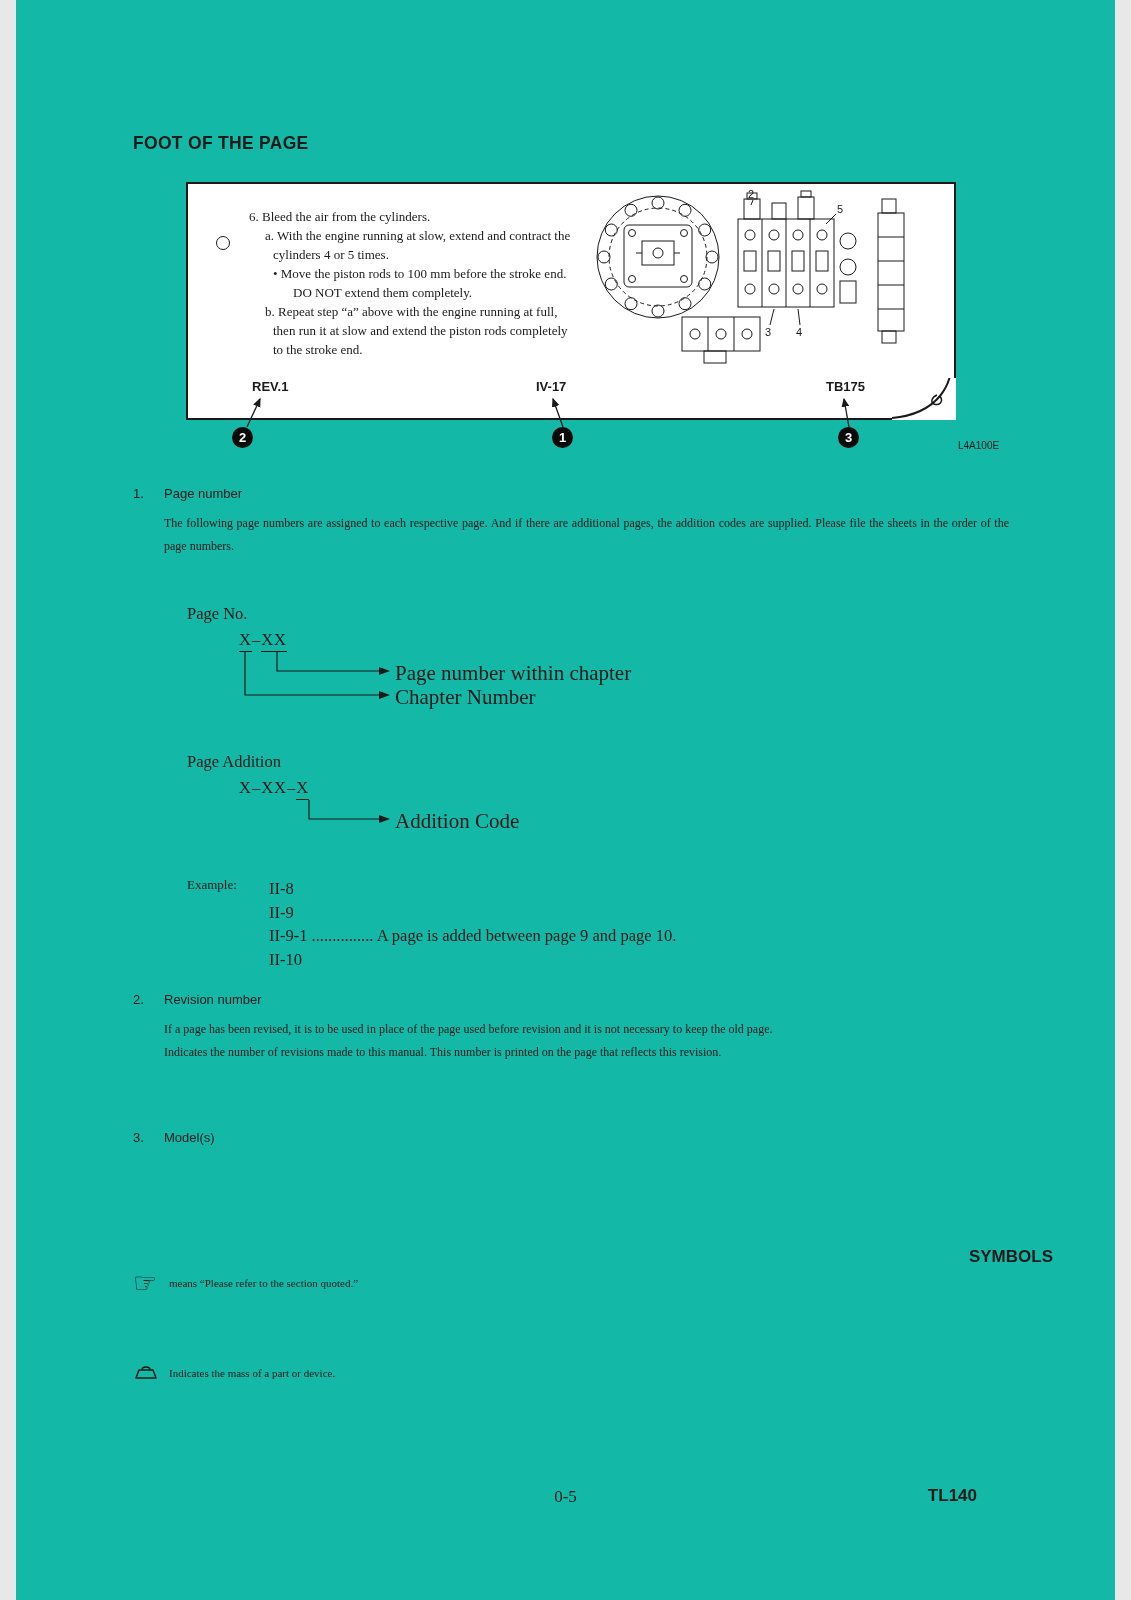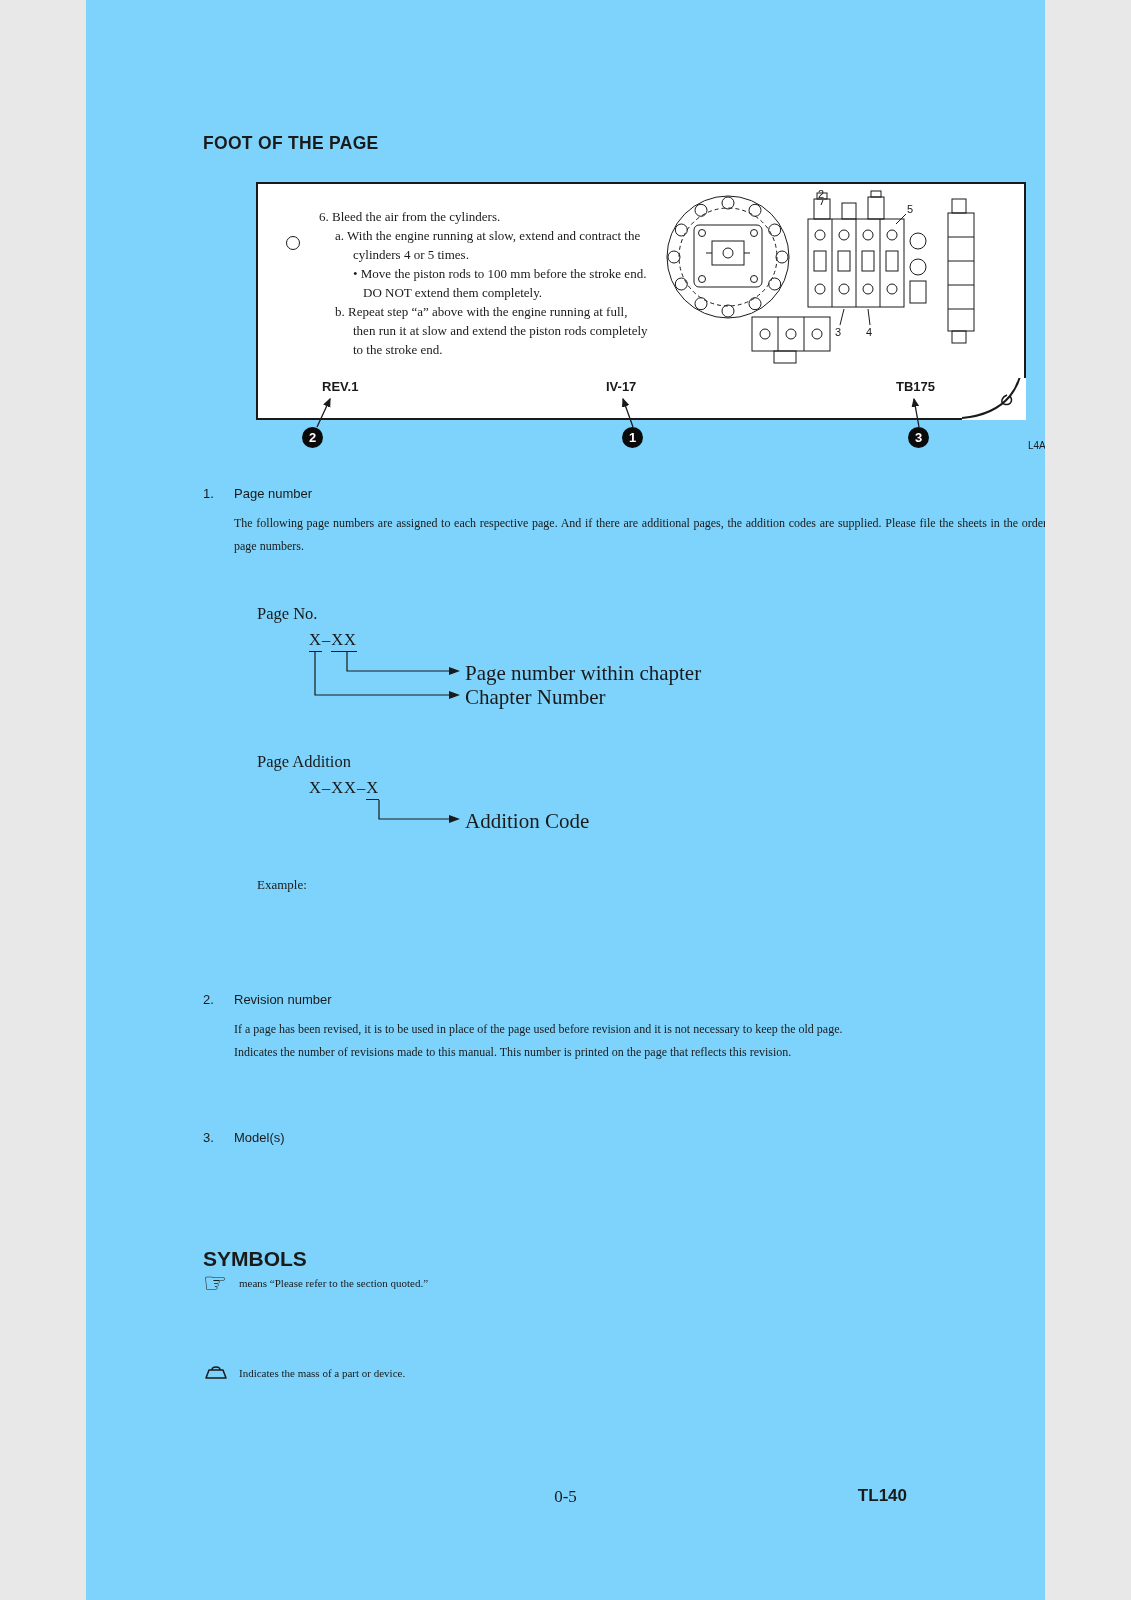--- a/index.html
+++ b/index.html
@@ -1,19 +1,19 @@
 <!DOCTYPE html>
 <html><head>
 <meta charset="utf-8">
 <style>
   * { margin:0; padding:0; box-sizing:border-box; }
   html,body { background:#e8e8e8; }
   .page {
-    position:relative; width:959px; height:1600px;
-    background:#7dd3fc; color:#1a1a1a; overflow:hidden;
+    position:relative; width:1099px; height:1600px;
+    background:#14b8a6; color:#1a1a1a; overflow:hidden;
     font-family:"Liberation Serif", serif;
     margin:0 auto;
   }
 
   
   .doc-title {
     position:absolute; left:117px; top:133px;
     font-family:"Liberation Sans", sans-serif;
     font-weight:bold; font-size:17.5px; letter-spacing:0.3px;
   }
@@ -27,21 +27,21 @@
   .margin-circle {
     position:absolute; left:28px; top:52px; width:14px; height:14px;
     border:1.6px solid #1a1a1a; border-radius:50%;
   }
   .instructions {
     position:absolute; left:61px; top:23px; width:360px;
     font-size:13px; line-height:19px;
   }
   .instructions .i0 { margin-left:0; }
   .instructions .i1 { margin-left:16px; }
-  .instructions .i2 { margin-left:34px; }
+  .instructions .i2 { margin-left:24px; }
   .instructions .i3 { margin-left:44px; }
   .figfoot {
     position:absolute; top:195px;
     font-family:"Liberation Sans", sans-serif; font-weight:bold; font-size:13px;
   }
   .figfoot.rev   { left:64px; }
   .figfoot.pageno{ left:348px; }
   .figfoot.model { left:638px; }
   .diagram { position:absolute; left:398px; top:5px; }
   .curl { position:absolute; right:-2px; bottom:-2px; width:64px; height:42px; background:#fff; }
@@ -81,21 +81,21 @@
   #lblC { left:262px; top:323px; }
   .ex-label { position:absolute; left:54px; top:391px; font-size:13px; }
   .ex-list  { position:absolute; left:136px; top:391px; font-size:16.5px; line-height:23.5px; }
 
   #sec2 { top:992px; }
   #sec2 .sec-body { top:26px; }
   #sec3 { top:1130px; }
 
   
   #symbols { position:absolute; left:117px; top:1247px; width:920px; }
-  .sym-title { font-family:"Liberation Sans", sans-serif; font-weight:bold; font-size:21px; }
+  .sym-title { font-family:"Liberation Sans", sans-serif; font-weight:bold; font-size:17px;text-align:right; }
   .sym-row { position:absolute; left:0; display:flex; align-items:center; }
   .sym-row .icon-cell { width:36px; display:flex; justify-content:flex-start; align-items:center; }
   .sym-row .sym-text { font-size:11px; }
   #symrow0 { top:22px; }
   #symrow1 { top:70px; }
   #symrow2 { top:117px; }
   .hand-glyph { font-size:27px; line-height:1; font-family:"DejaVu Sans", sans-serif; }
 
   
   .footer-pageno {
@@ -258,20 +258,26 @@
     <div class="pa-code">
       <span>X–XX–</span><span class="u">X</span>
     </div>
     <svg class="conn" id="conn2" width="270" height="30" viewBox="0 0 270 30">
       <path d="M176,3 V22 H246" fill="none" stroke="#1a1a1a" stroke-width="1.2"></path>
       <polygon points="246,18 257,22 246,26" fill="#1a1a1a"></polygon>
     </svg>
     <div class="arrow-lbl" id="lblC">Addition Code</div>
 
     <div class="ex-label">Example:</div>
+    <div class="ex-list">
+      <div>II-8</div>
+      <div>II-9</div>
+      <div>II-9-1 ............... A page is added between page 9 and page 10.</div>
+      <div>II-10</div>
+    </div>
   </div>
 
   <div class="section" id="sec2">
     <div class="sec-head">
       <span class="num">2.</span><span>Revision number</span>
     </div>
     <div class="sec-body">
       <p>If a page has been revised, it is to be used in place of the page used before revision and it is not necessary to keep the old page.</p>
       <p>Indicates the number of revisions made to this manual. This number is printed on the page that reflects this revision.</p>
     </div>

